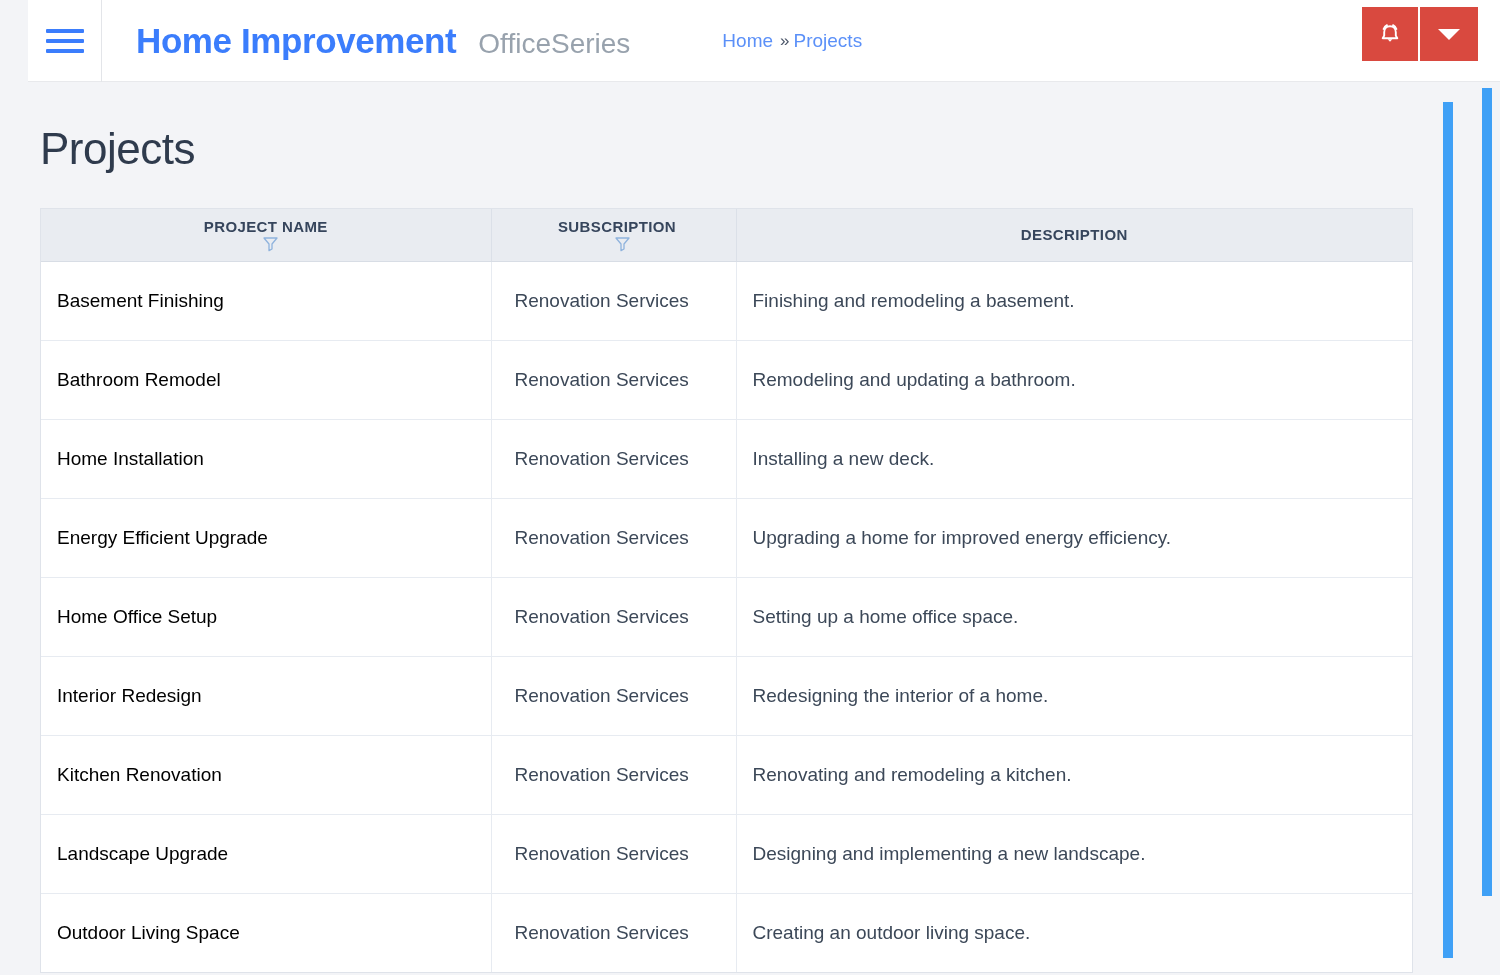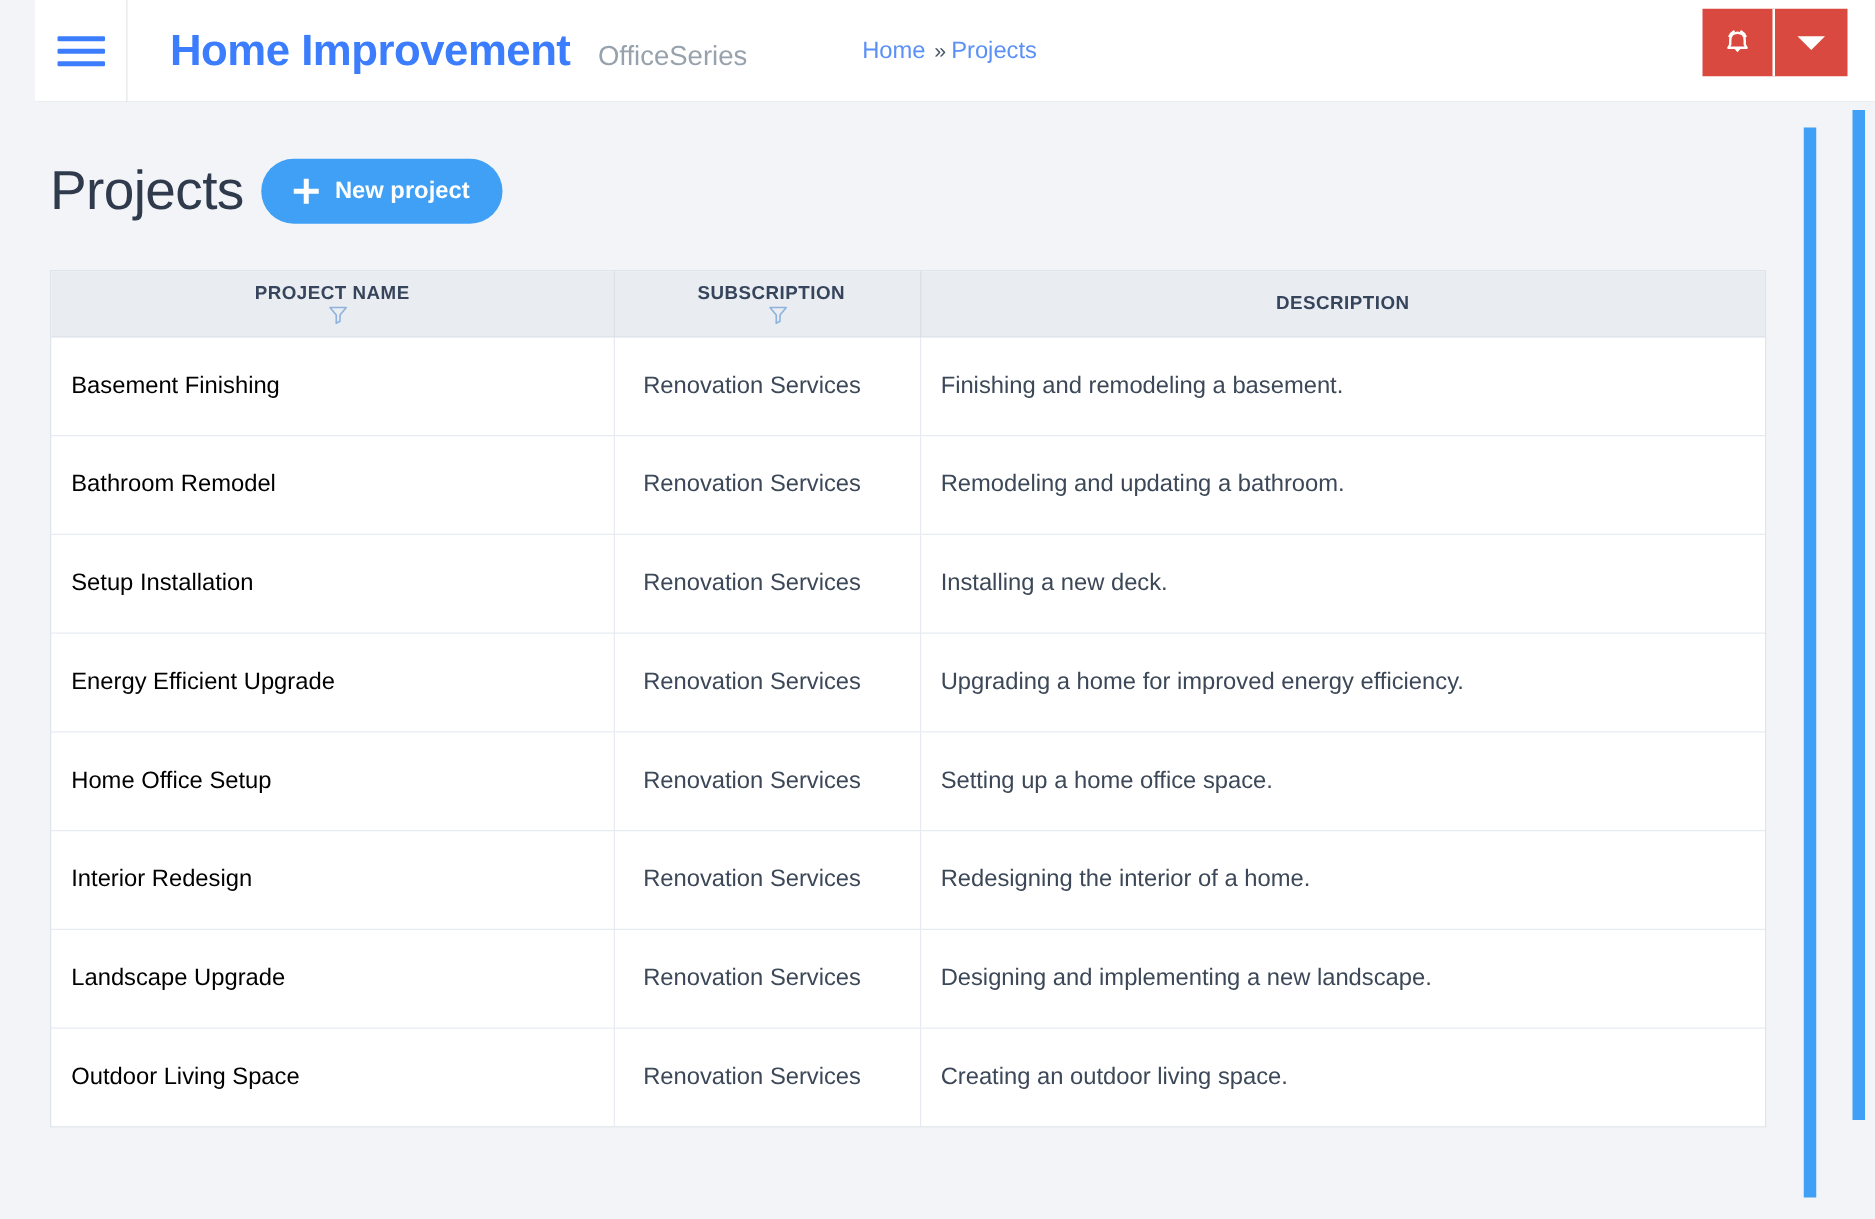--- a/index.html
+++ b/index.html
@@ -56,21 +56,21 @@
   .brand-title {
     font-size: 35px;
     font-weight: bold;
     color: #3b7dfc;
     letter-spacing: -0.4px;
     line-height: 1;
     white-space: nowrap;
   }
 
   .brand-sub {
-    font-size: 22px;
+    font-size: 28px;
     color: #98a2ad;
     margin-left: 22px;
     line-height: 1;
     white-space: nowrap;
   }
 
   .breadcrumb {
     display: flex;
     align-items: center;
     margin-left: 92px;
@@ -262,24 +262,20 @@
     <button class="action-btn">
       <span class="caret-down"></span>
     </button>
   </div>
 </div>
 
 <div class="page">
 
   <div class="page-head">
     <h1 class="page-title">Projects</h1>
-    <button class="new-btn">
-      <span class="plus-icon"></span>
-      <span>New project</span>
-    </button>
   </div>
 
   <div class="table-wrap">
     <table>
       <thead>
         <tr>
           <th class="col-name">
             <div class="th-inner">
               <span>PROJECT NAME</span>
               <svg class="filter-icon" width="17" height="17" viewBox="0 0 17 17">
@@ -307,38 +303,43 @@
             <td class="col-name"><a class="proj-link">Basement Finishing</a></td>
             <td class="col-sub">Renovation Services</td>
             <td>Finishing and remodeling a basement.</td>
           </tr>
           <tr>
             <td class="col-name"><a class="proj-link">Bathroom Remodel</a></td>
             <td class="col-sub">Renovation Services</td>
             <td>Remodeling and updating a bathroom.</td>
           </tr>
           <tr>
-            <td class="col-name"><a class="proj-link">Setup Installation</a></td>
+            <td class="col-name"><a class="proj-link">Home Installation</a></td>
             <td class="col-sub">Renovation Services</td>
             <td>Installing a new deck.</td>
           </tr>
           <tr>
             <td class="col-name"><a class="proj-link">Energy Efficient Upgrade</a></td>
             <td class="col-sub">Renovation Services</td>
             <td>Upgrading a home for improved energy efficiency.</td>
           </tr>
           <tr>
             <td class="col-name"><a class="proj-link">Home Office Setup</a></td>
             <td class="col-sub">Renovation Services</td>
             <td>Setting up a home office space.</td>
           </tr>
           <tr>
             <td class="col-name"><a class="proj-link">Interior Redesign</a></td>
             <td class="col-sub">Renovation Services</td>
             <td>Redesigning the interior of a home.</td>
+          </tr>
+          <tr>
+            <td class="col-name"><a class="proj-link">Kitchen Renovation</a></td>
+            <td class="col-sub">Renovation Services</td>
+            <td>Renovating and remodeling a kitchen.</td>
           </tr>
           <tr>
             <td class="col-name"><a class="proj-link">Landscape Upgrade</a></td>
             <td class="col-sub">Renovation Services</td>
             <td>Designing and implementing a new landscape.</td>
           </tr>
           <tr>
             <td class="col-name"><a class="proj-link">Outdoor Living Space</a></td>
             <td class="col-sub">Renovation Services</td>
             <td>Creating an outdoor living space.</td>

